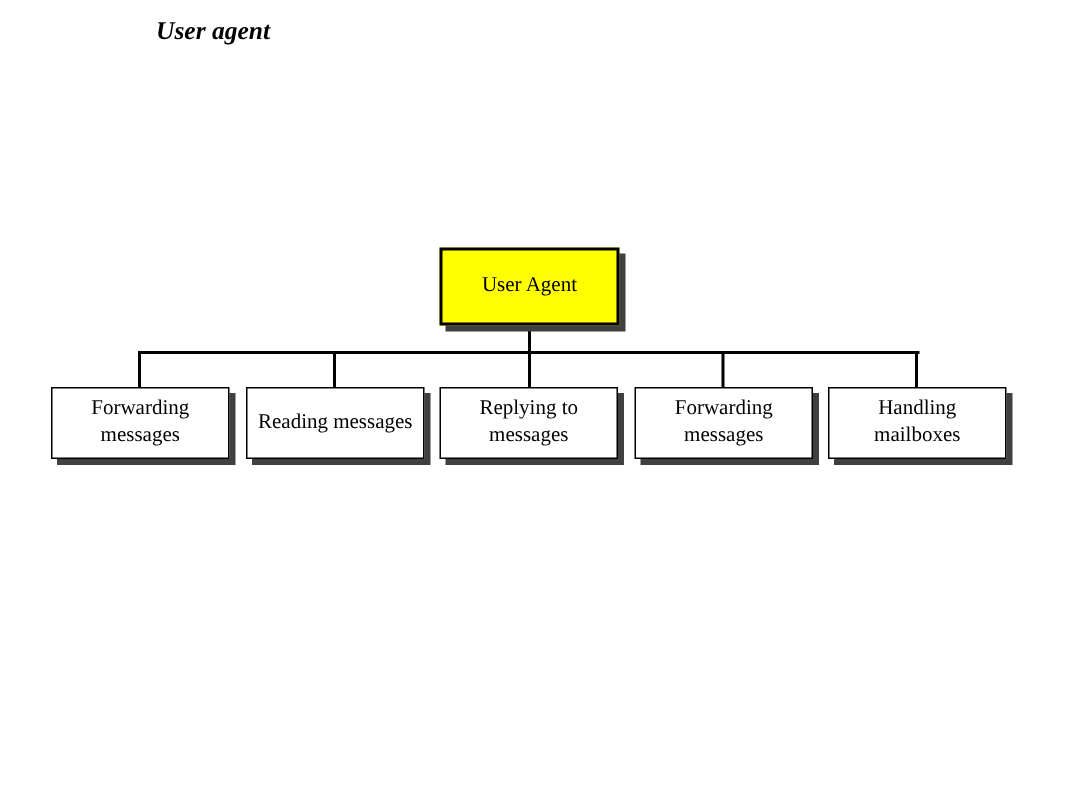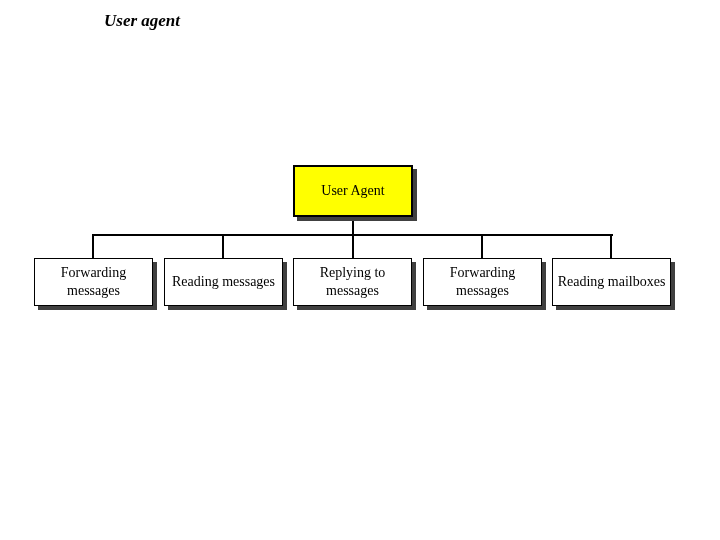--- a/index.html
+++ b/index.html
@@ -91,15 +91,15 @@
   <div class="node root-node">User Agent</div>
 
   <div class="node child-node child-pos-0">Forwarding messages</div>
 
   <div class="node child-node child-pos-1">Reading messages</div>
 
   <div class="node child-node child-pos-2">Replying to messages</div>
 
   <div class="node child-node child-pos-3">Forwarding messages</div>
 
-  <div class="node child-node child-pos-4">Reading mailboxes</div>
+  <div class="node child-node child-pos-4">Handling mailboxes</div>
 
 </div>
 
 </body></html>

